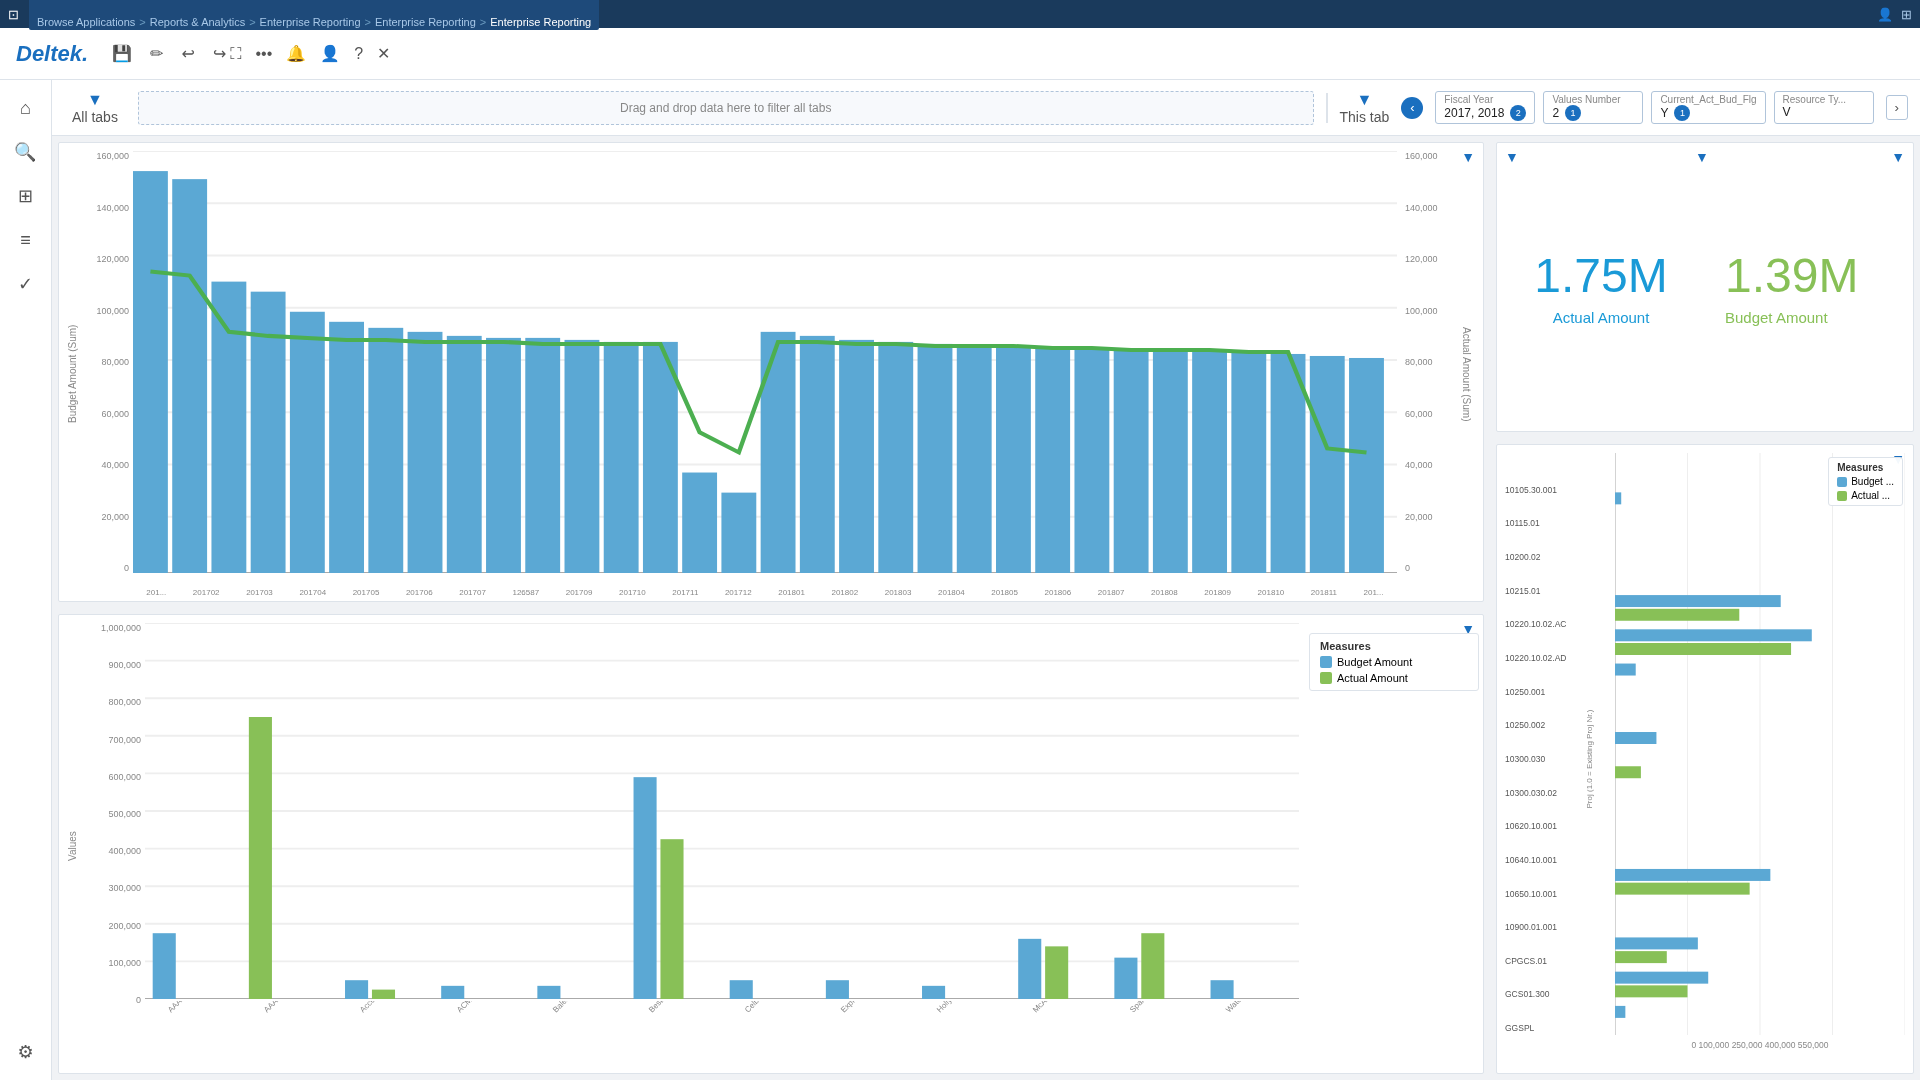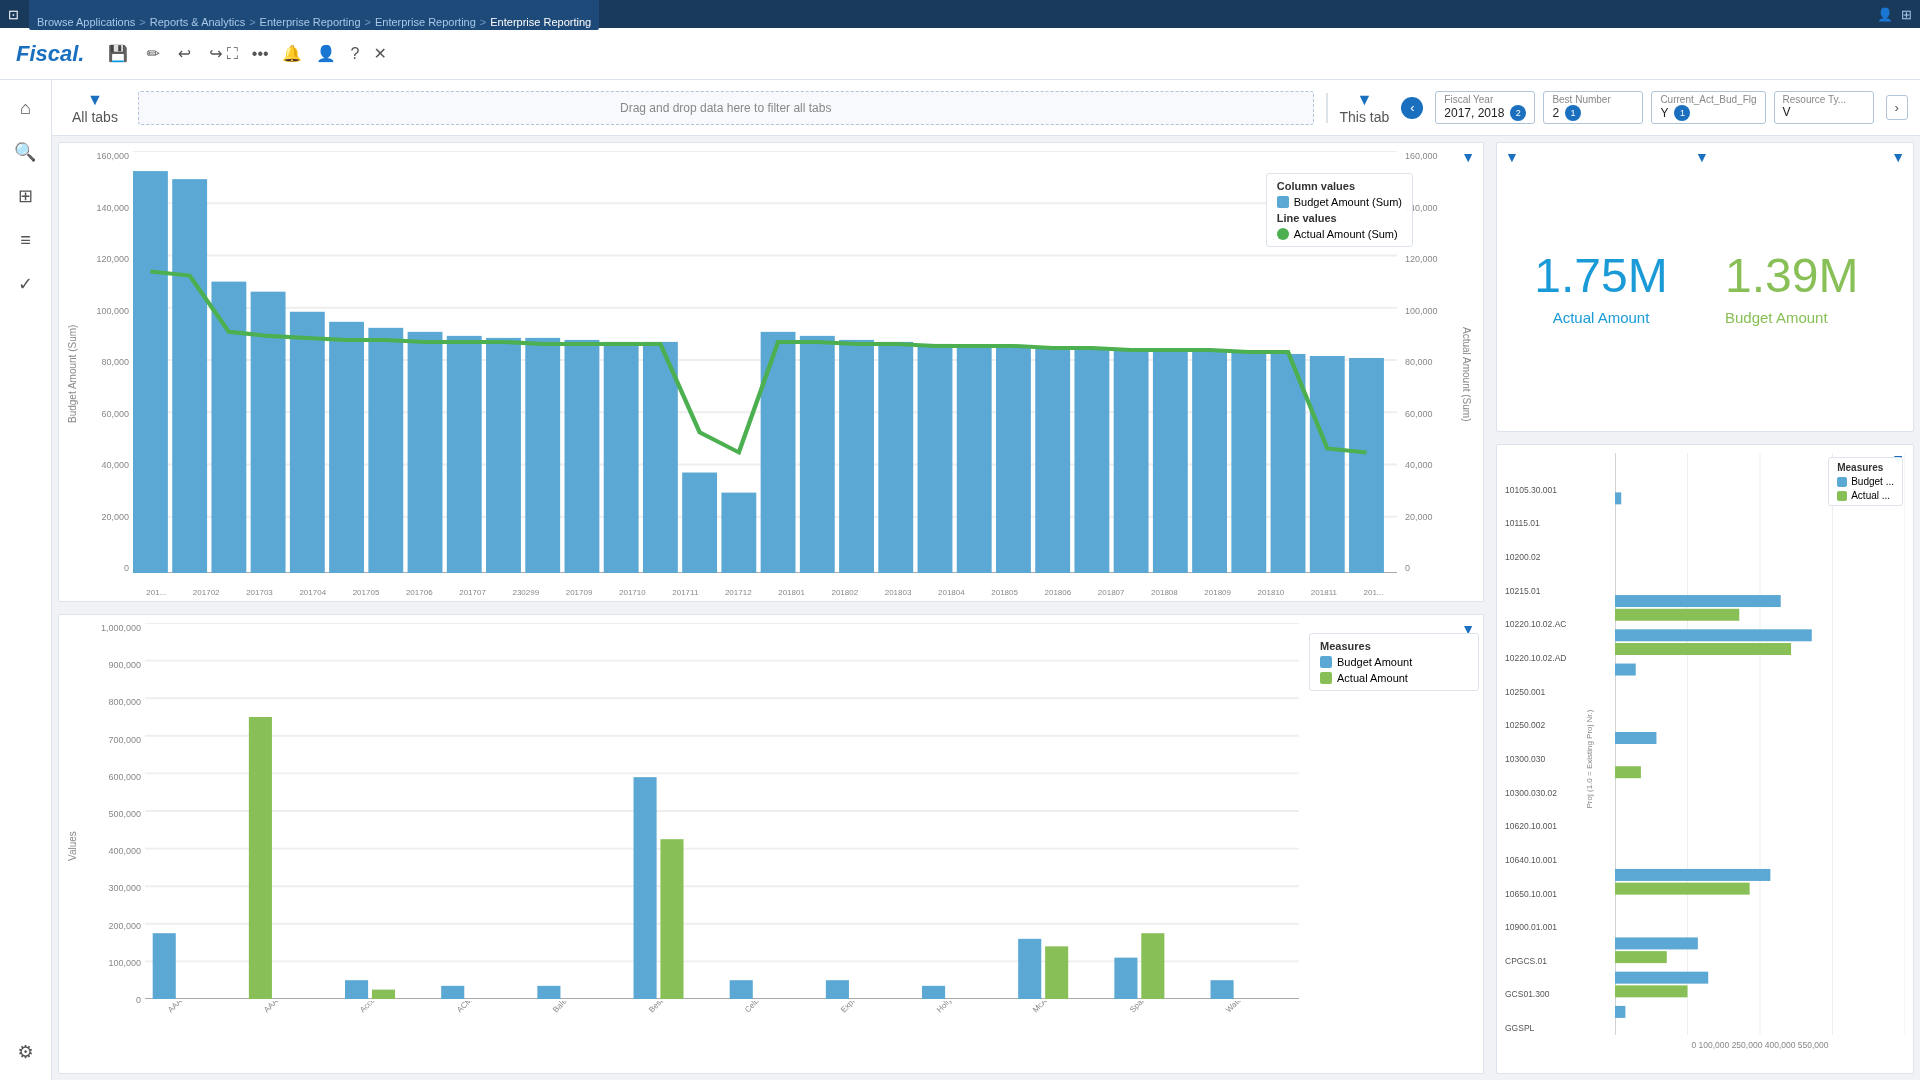--- a/index.html
+++ b/index.html
@@ -77,21 +77,21 @@
     <span class="sep"> &gt; </span>
     <span class="active">Enterprise Reporting</span>
   </div>
   <div class="top-bar-icons">
     <span class="top-bar-icon">👤</span>
     <span class="top-bar-icon">⊞</span>
   </div>
 </div>
 
 <div class="header">
-  <div class="header-logo">Fiscal.</div>
+  <div class="header-logo">Deltek.</div>
   <div class="header-tools">
     <span class="header-tool">💾</span>
     <span class="header-tool">✏</span>
     <span class="header-tool">↩</span>
     <span class="header-tool">↪</span>
   </div>
   <div class="header-right">
     <span class="header-right-icon">⛶</span>
     <span class="header-right-icon">•••</span>
     <span class="header-right-icon">🔔</span>
@@ -132,21 +132,21 @@
       </div>
       <div class="filter-chips">
         <div class="filter-chip">
           <span class="filter-chip-label">Fiscal Year</span>
           <span class="filter-chip-value">
             <span>2017, 2018</span>
             <span class="filter-chip-badge">2</span>
           </span>
         </div>
         <div class="filter-chip">
-          <span class="filter-chip-label">Best Number</span>
+          <span class="filter-chip-label">Values Number</span>
           <span class="filter-chip-value">
             <span>2</span>
             <span class="filter-chip-badge">1</span>
           </span>
         </div>
         <div class="filter-chip">
           <span class="filter-chip-label">Current_Act_Bud_Flg</span>
           <span class="filter-chip-value">
             <span>Y</span>
             <span class="filter-chip-badge">1</span>
@@ -232,21 +232,21 @@
             </svg>
 
             <div style="position:absolute; bottom:0; left:52px; right:60px; font-size:8px; color:#888; display:flex; justify-content:space-around; overflow:hidden; height:22px; align-items:flex-end;">
               <span>201...</span>
                 <span>201702</span>
                 <span>201703</span>
                 <span>201704</span>
                 <span>201705</span>
                 <span>201706</span>
                 <span>201707</span>
-                <span>230299</span>
+                <span>126587</span>
                 <span>201709</span>
                 <span>201710</span>
                 <span>201711</span>
                 <span>201712</span>
                 <span>201801</span>
                 <span>201802</span>
                 <span>201803</span>
                 <span>201804</span>
                 <span>201805</span>
                 <span>201806</span>
@@ -268,32 +268,20 @@
                 <span>40,000</span>
                 <span>20,000</span>
                 <span>0</span>
             </div>
           </div>
           <div style="writing-mode:vertical-rl; font-size:10px; color:#888; width:18px; display:flex; align-items:center; justify-content:center;">Actual Amount (Sum)</div>
         </div>
 
         <div style="text-align:center; font-size:10px; color:#888; padding-bottom:4px;">YYYYMM</div>
 
-        <div style="position:absolute; top:30px; right:70px; background:rgba(255,255,255,0.95); border:1px solid #dde3ea; padding:6px 10px; border-radius:3px; font-size:11px;">
-          <div style="font-weight:600; color:#333; margin-bottom:4px;">Column values</div>
-          <div style="display:flex; align-items:center; gap:5px; margin-bottom:4px;">
-            <div style="width:12px;height:12px;background:#5ba8d4;border-radius:2px;"></div>
-            <span>Budget Amount (Sum)</span>
-          </div>
-          <div style="font-weight:600; color:#333; margin-bottom:4px;">Line values</div>
-          <div style="display:flex; align-items:center; gap:5px;">
-            <div style="width:12px;height:12px;background:#4caf50;border-radius:50%;"></div>
-            <span>Actual Amount (Sum)</span>
-          </div>
-        </div>
       </div>
 
       <div class="panel" style="grid-column:1; grid-row:2; position:relative;">
         <div class="panel-filter-icon">▼</div>
         <div style="display:flex; height:100%; padding:8px 4px 4px 4px;">
           <div style="writing-mode:vertical-rl; transform:rotate(180deg); font-size:10px; color:#888; width:18px; display:flex; align-items:center; justify-content:center;">Values</div>
           <div style="flex:1; position:relative;">
 
             <div style="position:absolute; left:0; top:0; bottom:64px; display:flex; flex-direction:column; justify-content:space-between; width:64px; font-size:9px; color:#888; text-align:right; padding-right:4px;">
               <span>1,000,000</span>

